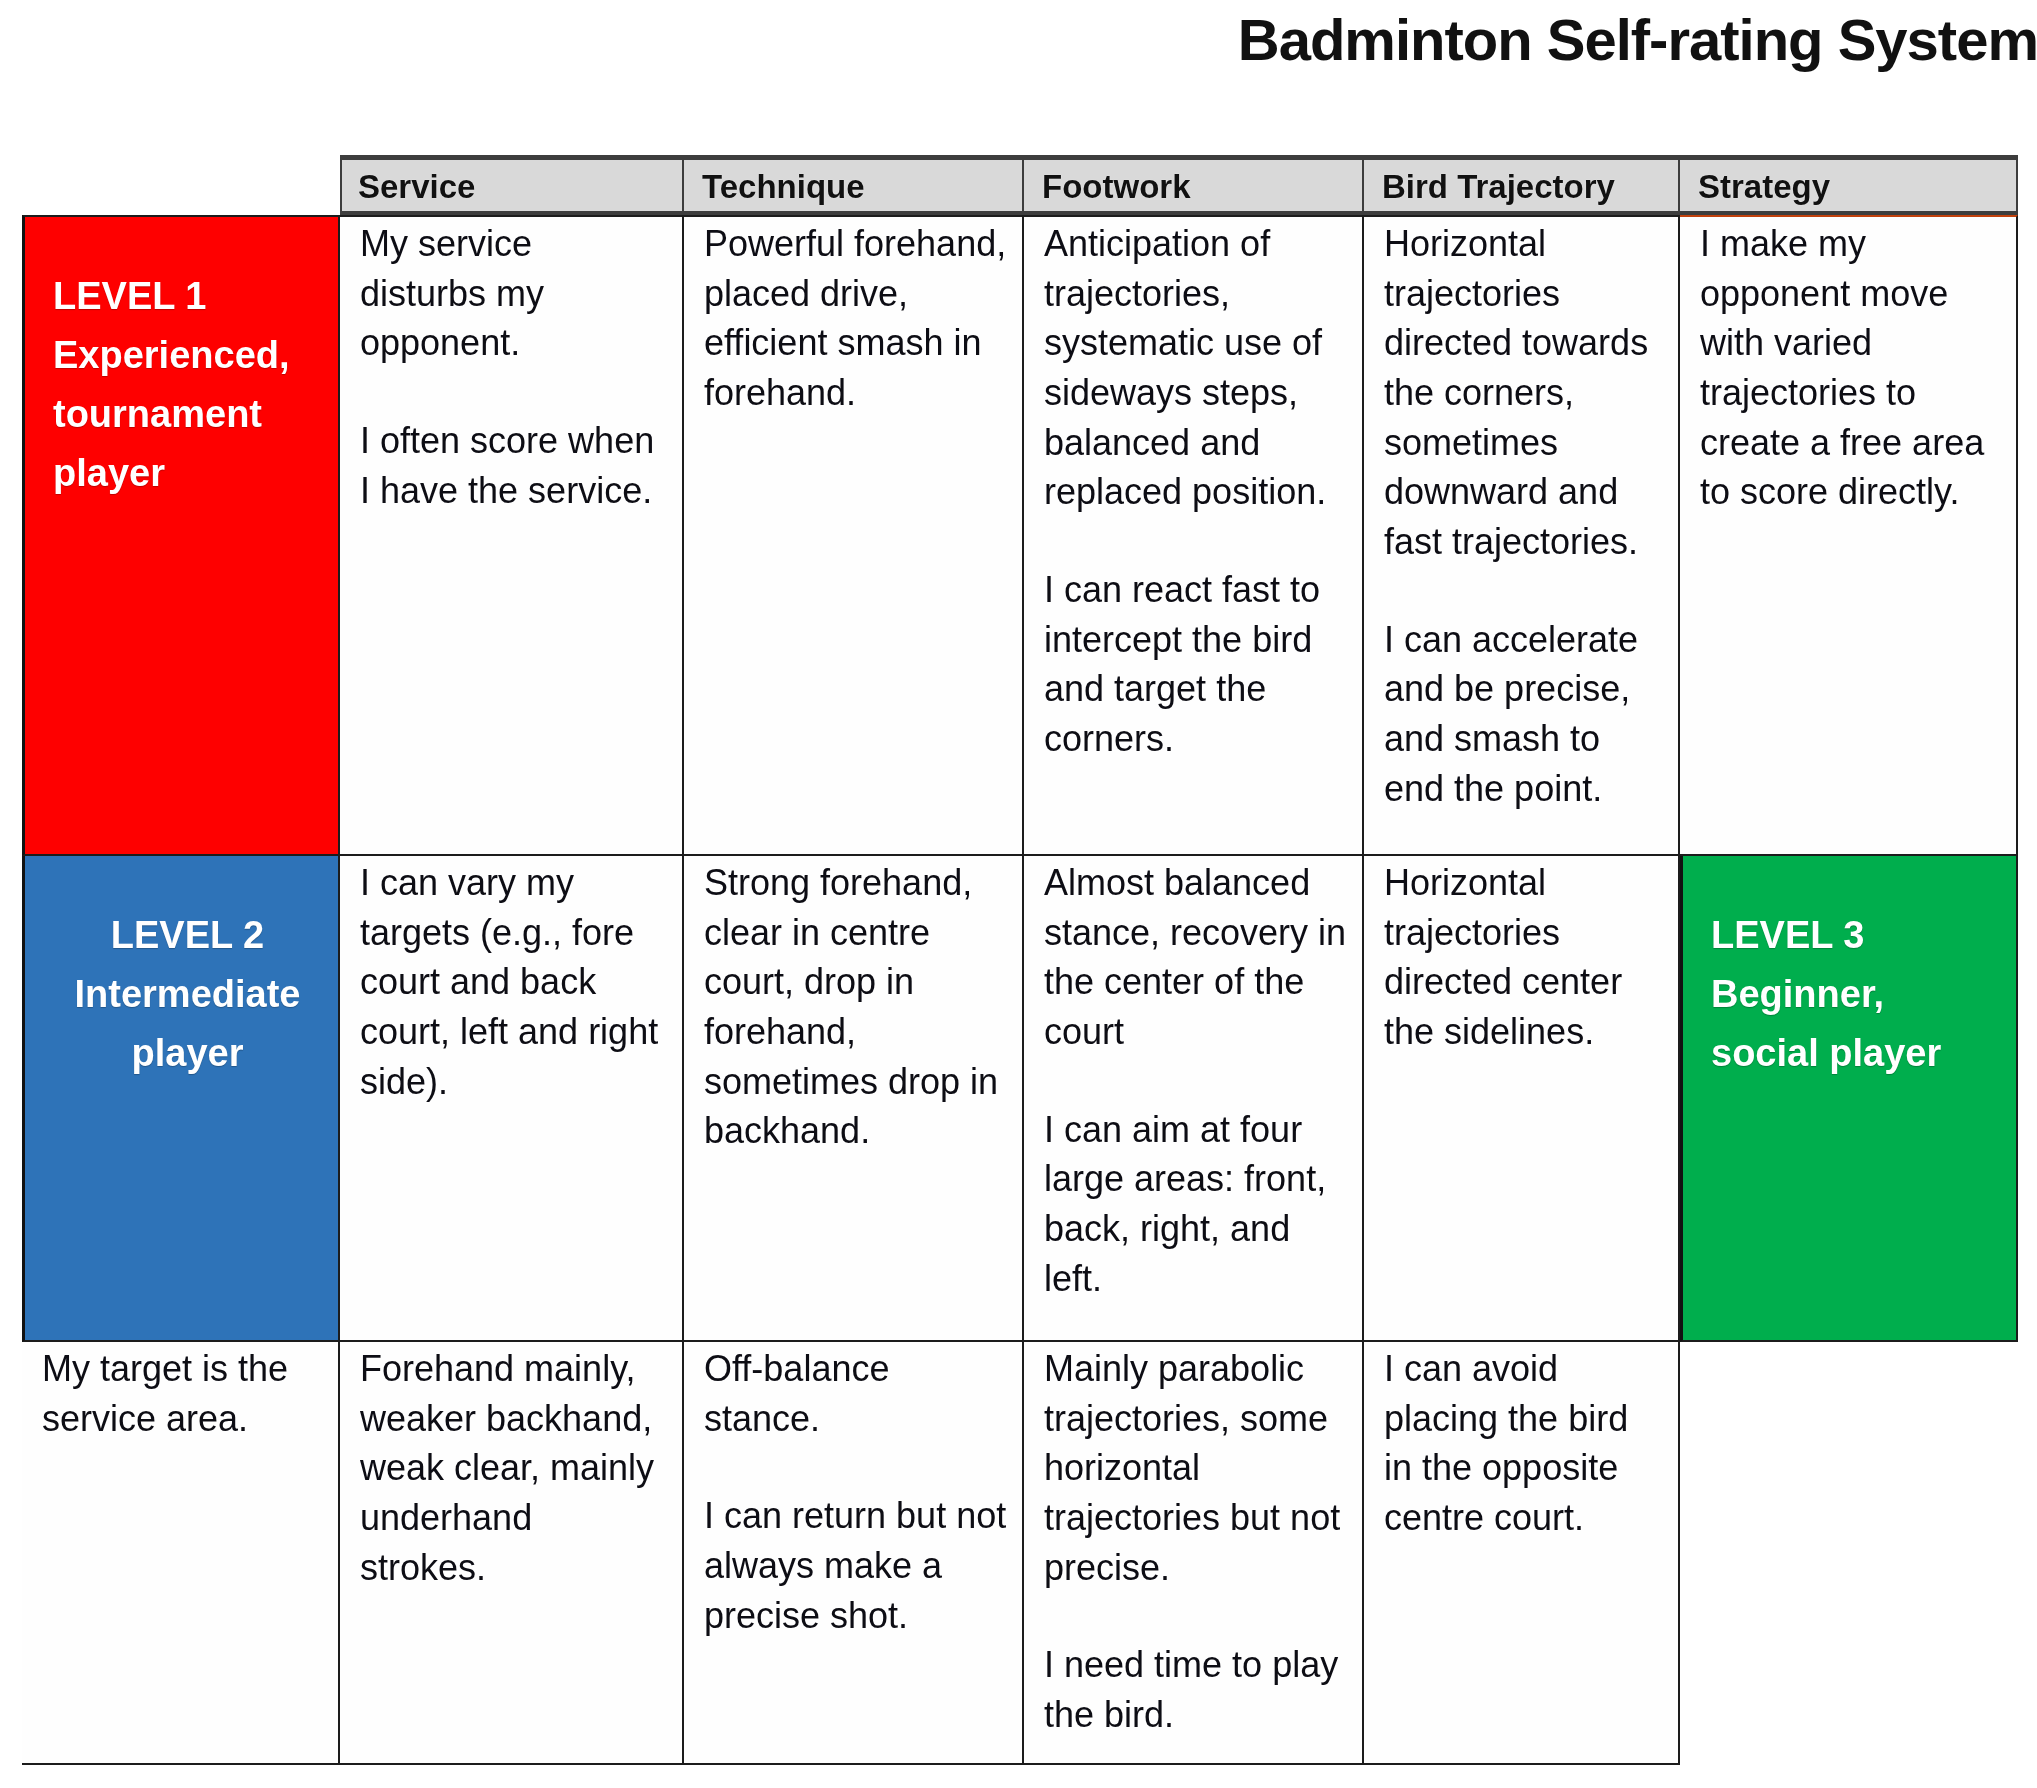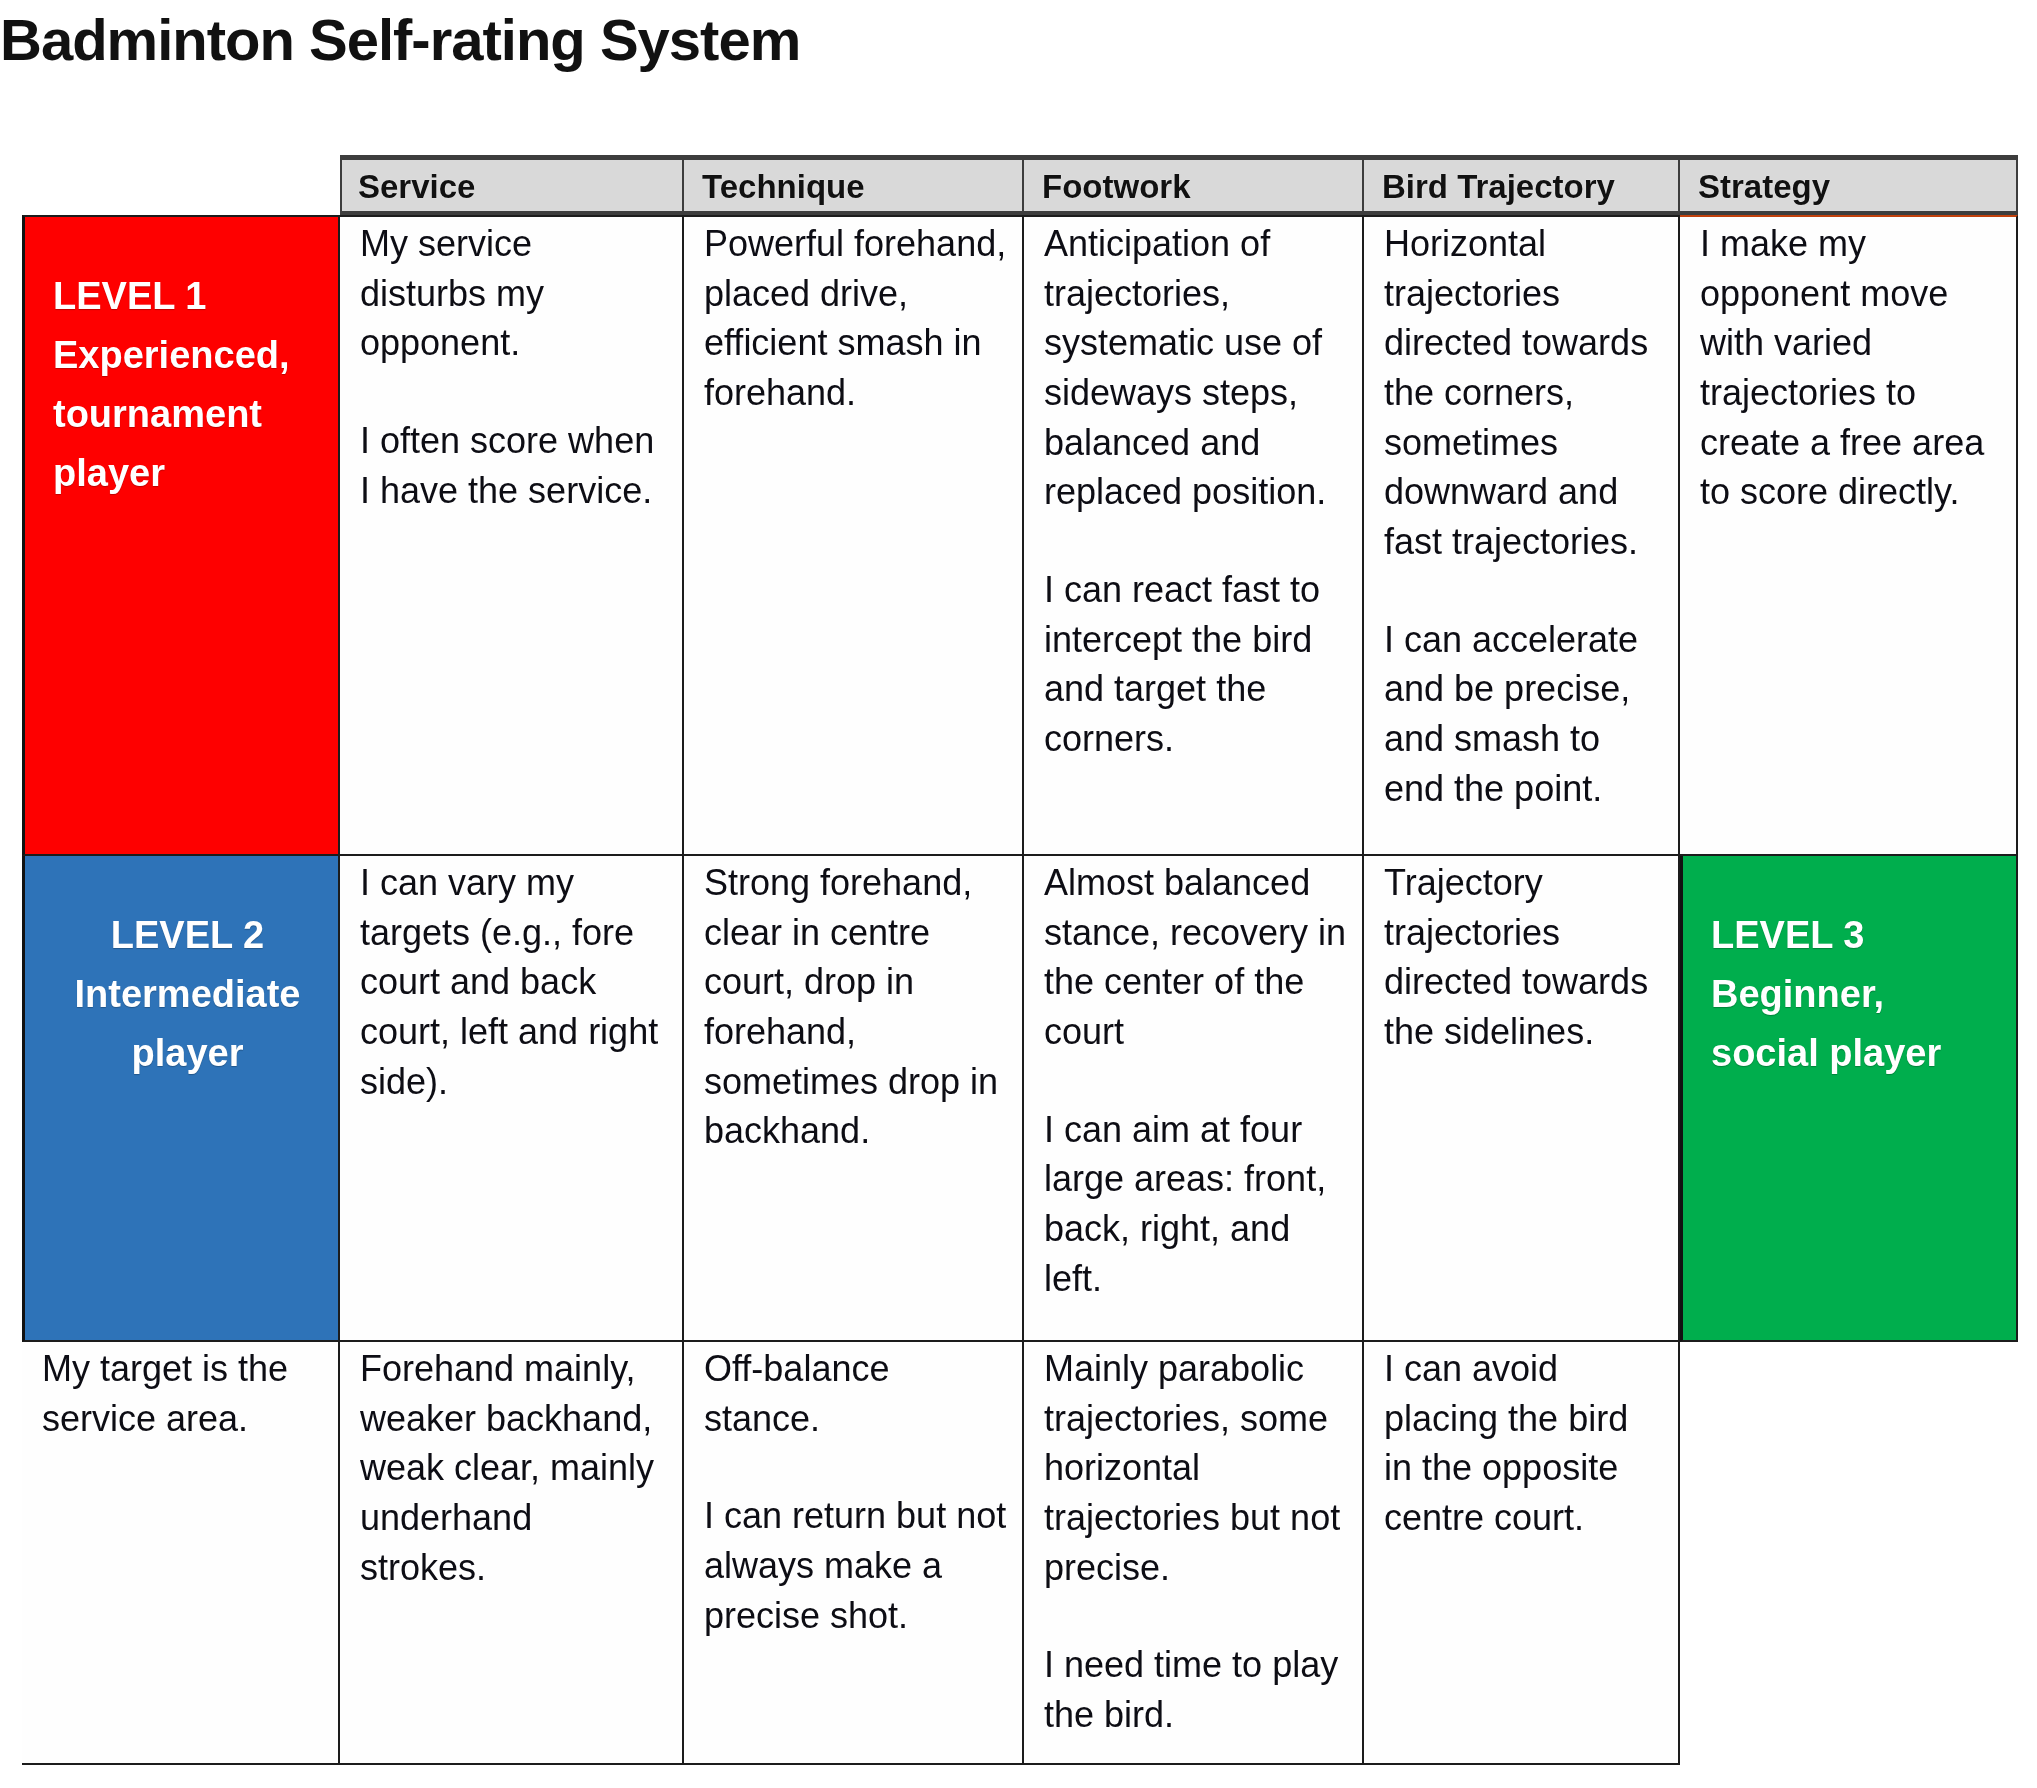--- a/index.html
+++ b/index.html
@@ -13,21 +13,21 @@
     width: 2038px;
     height: 1788px;
     background: #ffffff;
     overflow: hidden;
   }
   .title {
     position: absolute;
     top: 6px;
     left: 0;
     width: 100%;
-    text-align: left;
+    text-align: right;
     font-size: 58px;
     font-weight: bold;
     color: #111111;
     letter-spacing: -1px;
   }
   .table {
     position: absolute;
     left: 22px;
     top: 155px;
     display: grid;
@@ -127,21 +127,21 @@
       <p>I can vary my targets (e.g., fore court and back court, left and right side).</p>
     </div>
     <div class="cell">
       <p>Strong forehand, clear in centre court, drop in forehand, sometimes drop in backhand.</p>
     </div>
     <div class="cell">
       <p>Almost balanced stance, recovery in the center of the court</p>
       <p>I can aim at four large areas: front, back, right, and left.</p>
     </div>
     <div class="cell">
-      <p>Trajectory trajectories directed towards the sidelines.</p>
+      <p>Horizontal trajectories directed center the sidelines.</p>
     </div>
 
     <div class="level l3">LEVEL 3
 Beginner,
 social player</div>
     <div class="cell">
       <p>My target is the service area.</p>
     </div>
     <div class="cell">
       <p>Forehand mainly, weaker backhand, weak clear, mainly underhand strokes.</p>

